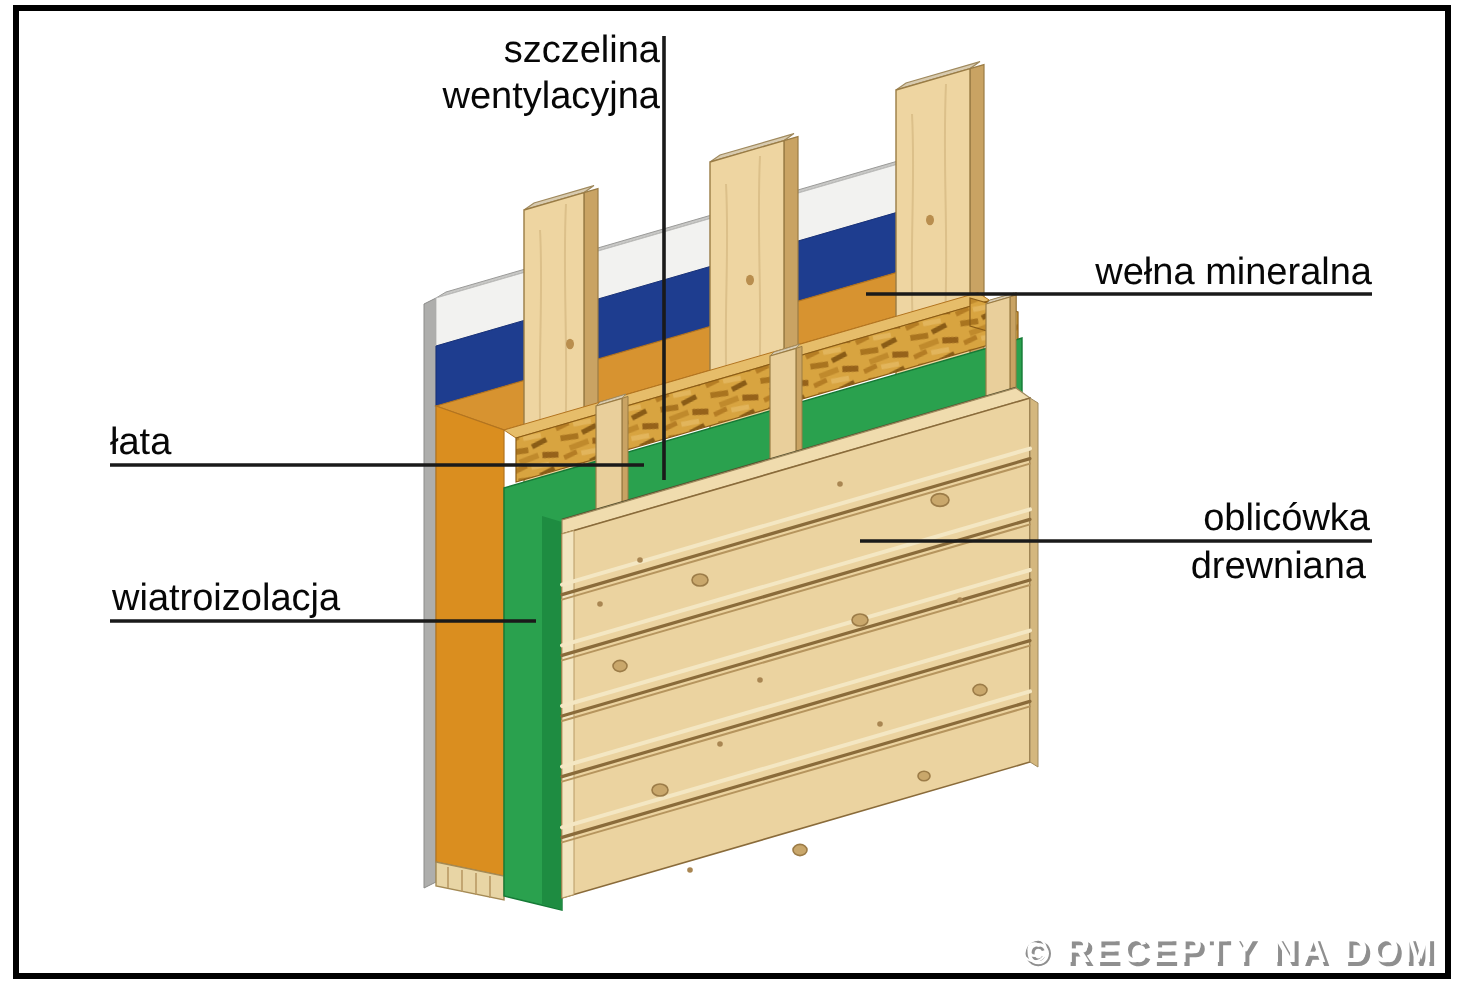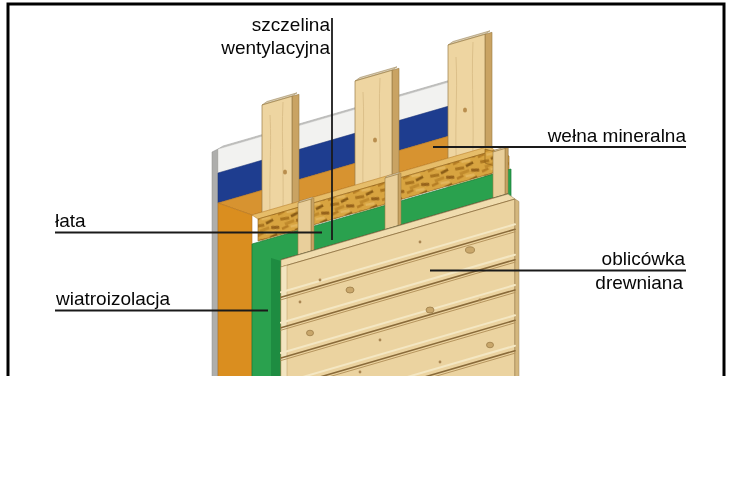--- a/index.html
+++ b/index.html
@@ -1,16 +1,16 @@
 <!DOCTYPE html>
 <html><head>
 <meta charset="utf-8">
 <style>
   html,body{margin:0;padding:0;background:#fff;}
-  .page{position:relative;width:730px;height:376px;background:#ffffff;overflow:hidden;
+  .page{position:relative;width:730px;height:492px;background:#ffffff;overflow:hidden;
         font-family:"Liberation Sans", sans-serif;}
   svg{display:block;}
   text.lbl{font-family:"Liberation Sans", sans-serif;font-size:19px;fill:#070707;}
   text.wm{font-family:"Liberation Sans", sans-serif;font-size:18px;font-weight:bold;letter-spacing:1.7px;}
 </style>
 </head>
 <body>
 
 <div class="page">
 <svg width="730" height="492" viewBox="0 0 730 492">

